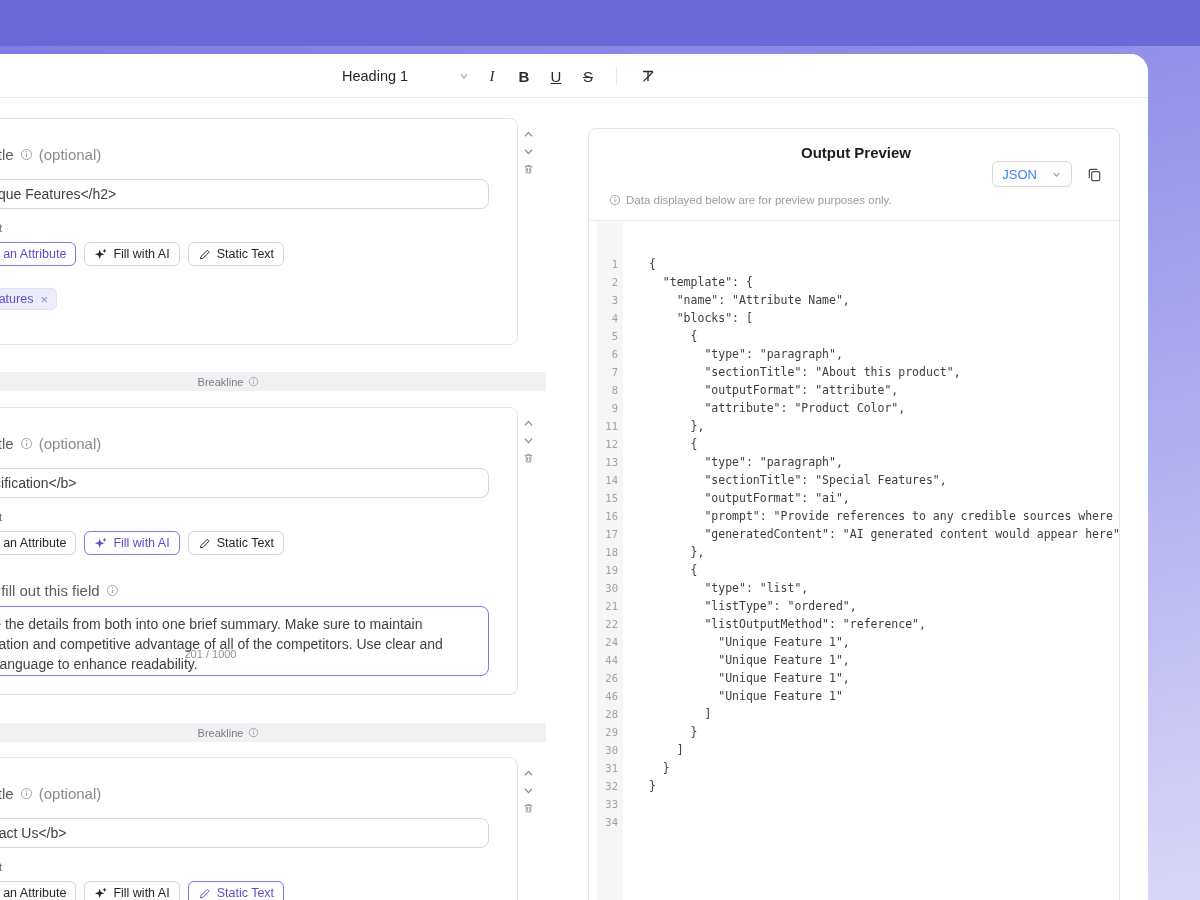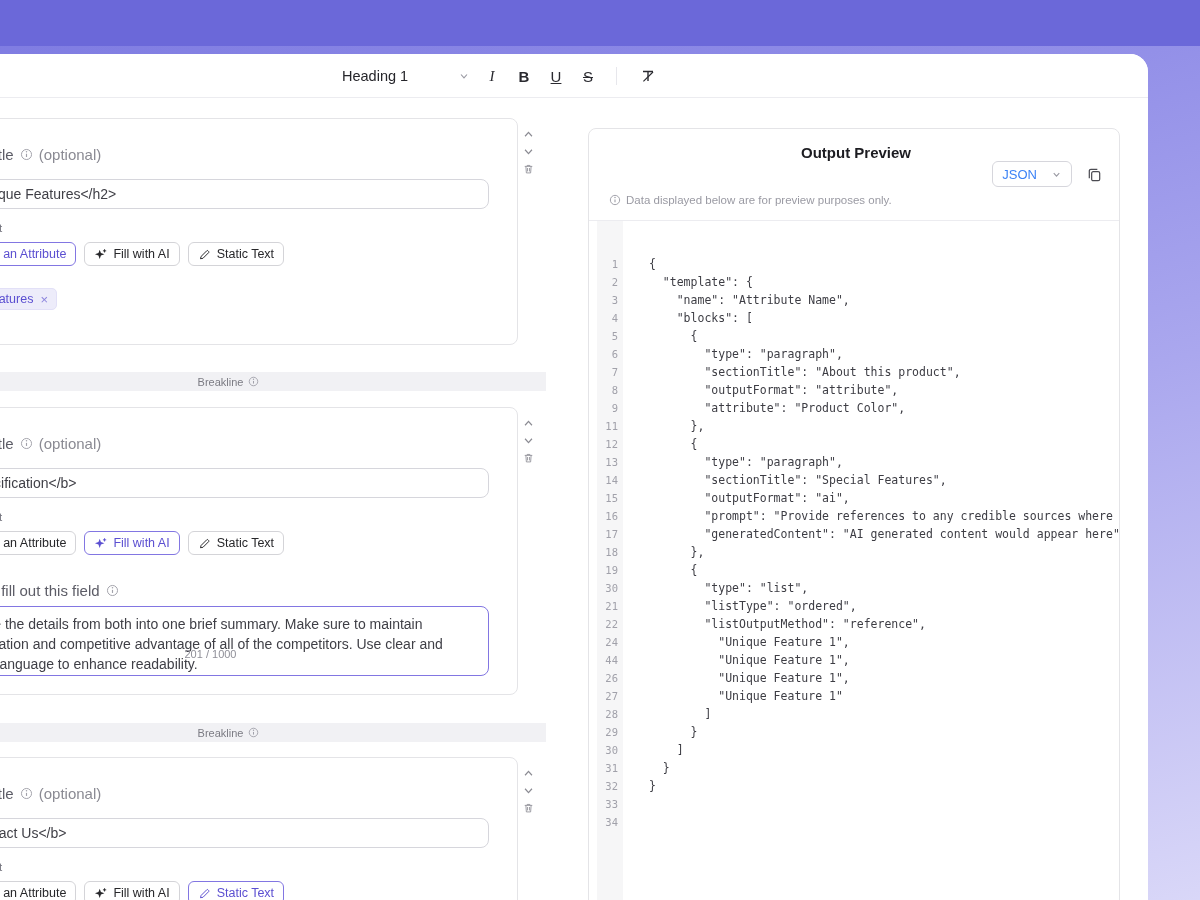--- a/index.html
+++ b/index.html
@@ -474,21 +474,21 @@
             </div>
             <div class="code-row">
               <span class="ln">44</span>
               <span class="lc">          "Unique Feature 1",</span>
             </div>
             <div class="code-row">
               <span class="ln">26</span>
               <span class="lc">          "Unique Feature 1",</span>
             </div>
             <div class="code-row">
-              <span class="ln">27</span>
+              <span class="ln">46</span>
               <span class="lc">          "Unique Feature 1"</span>
             </div>
             <div class="code-row">
               <span class="ln">28</span>
               <span class="lc">        ]</span>
             </div>
             <div class="code-row">
               <span class="ln">29</span>
               <span class="lc">      }</span>
             </div>

